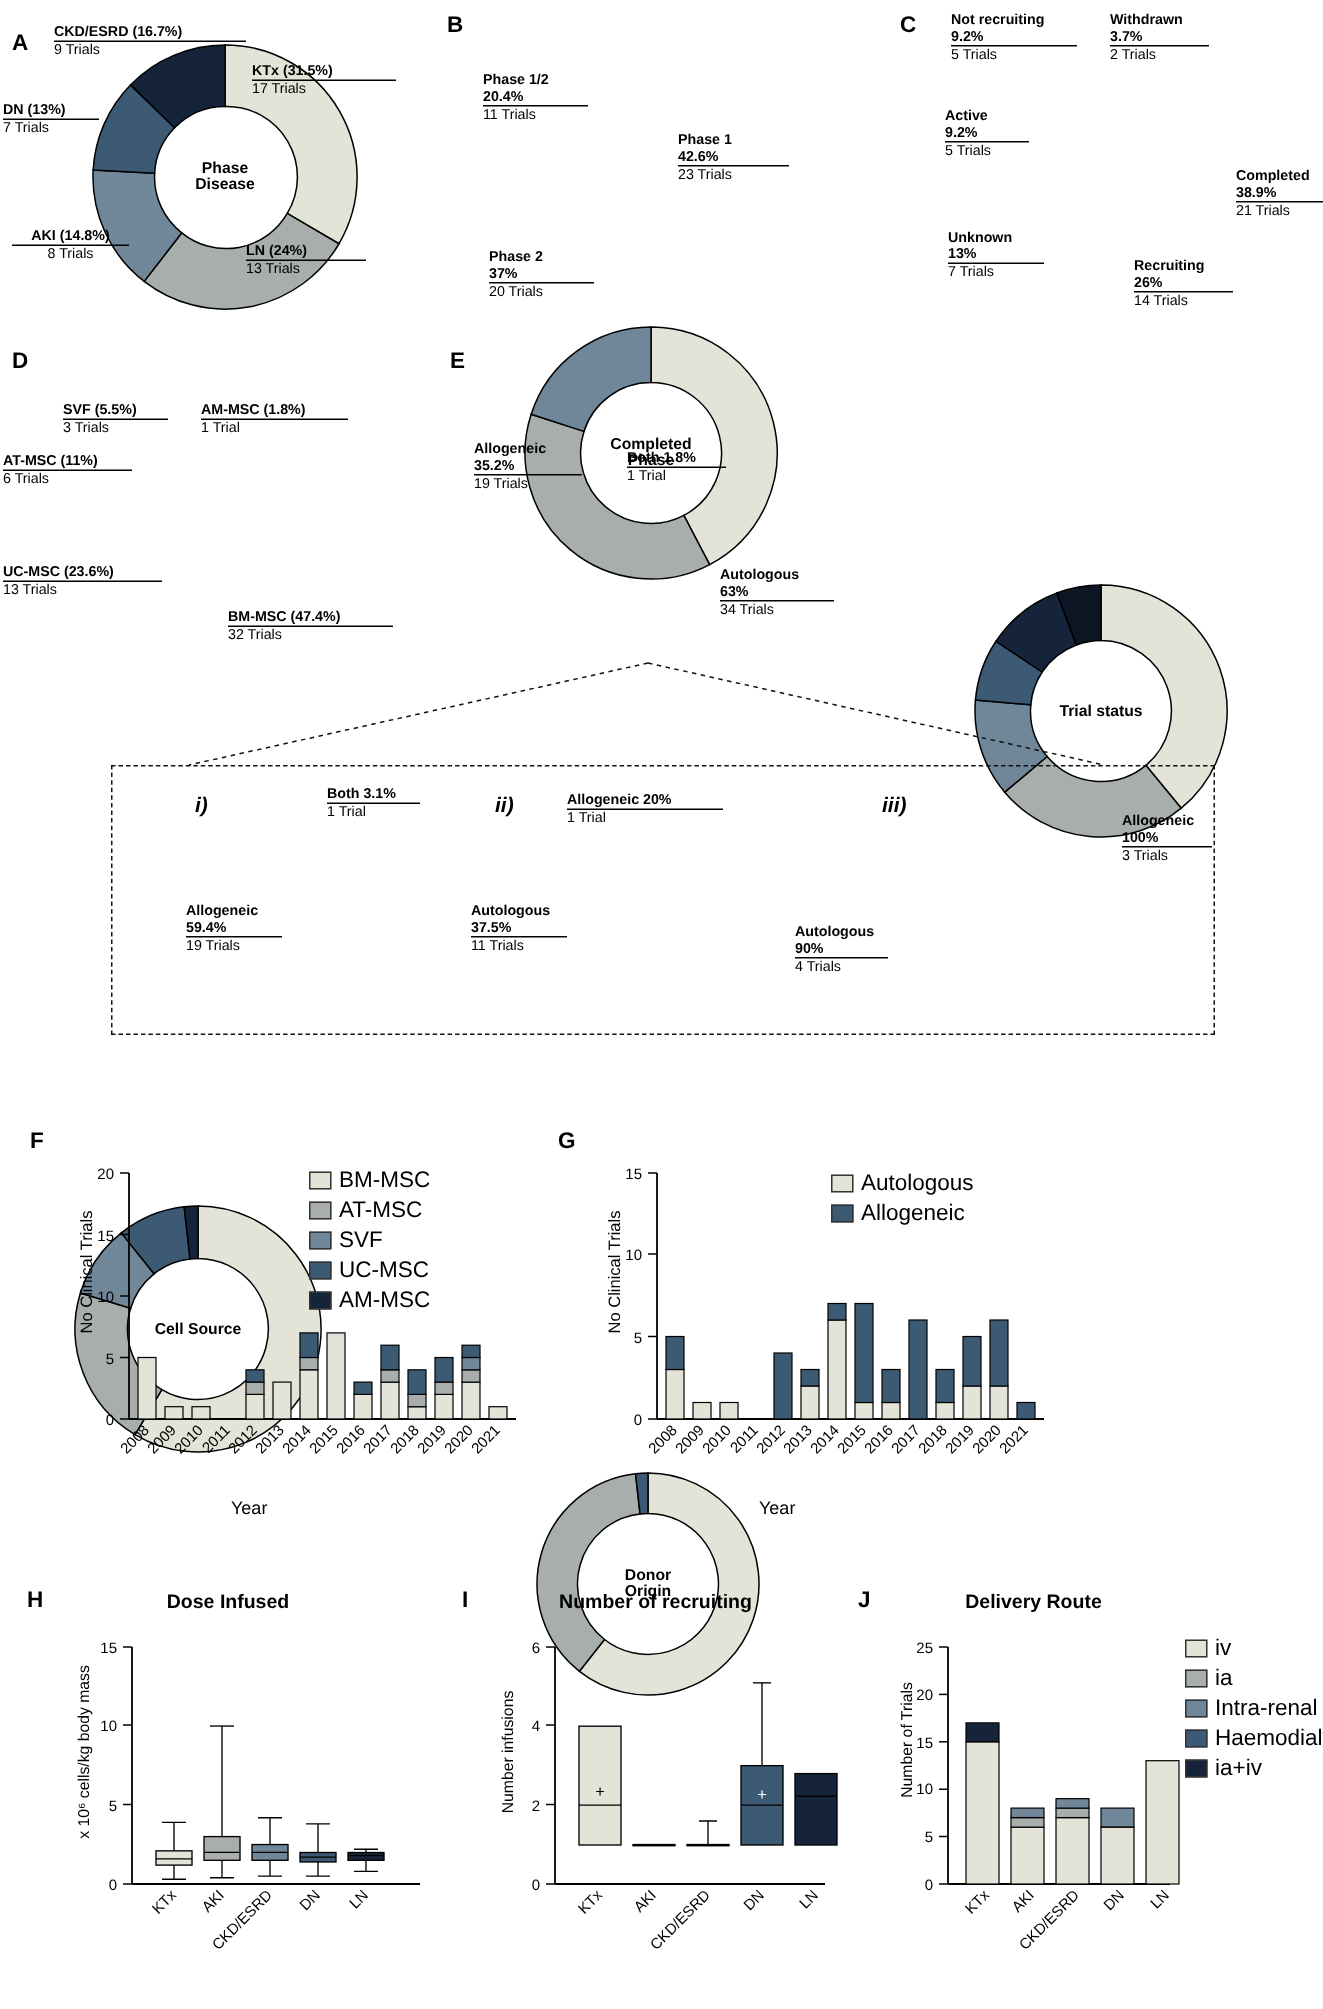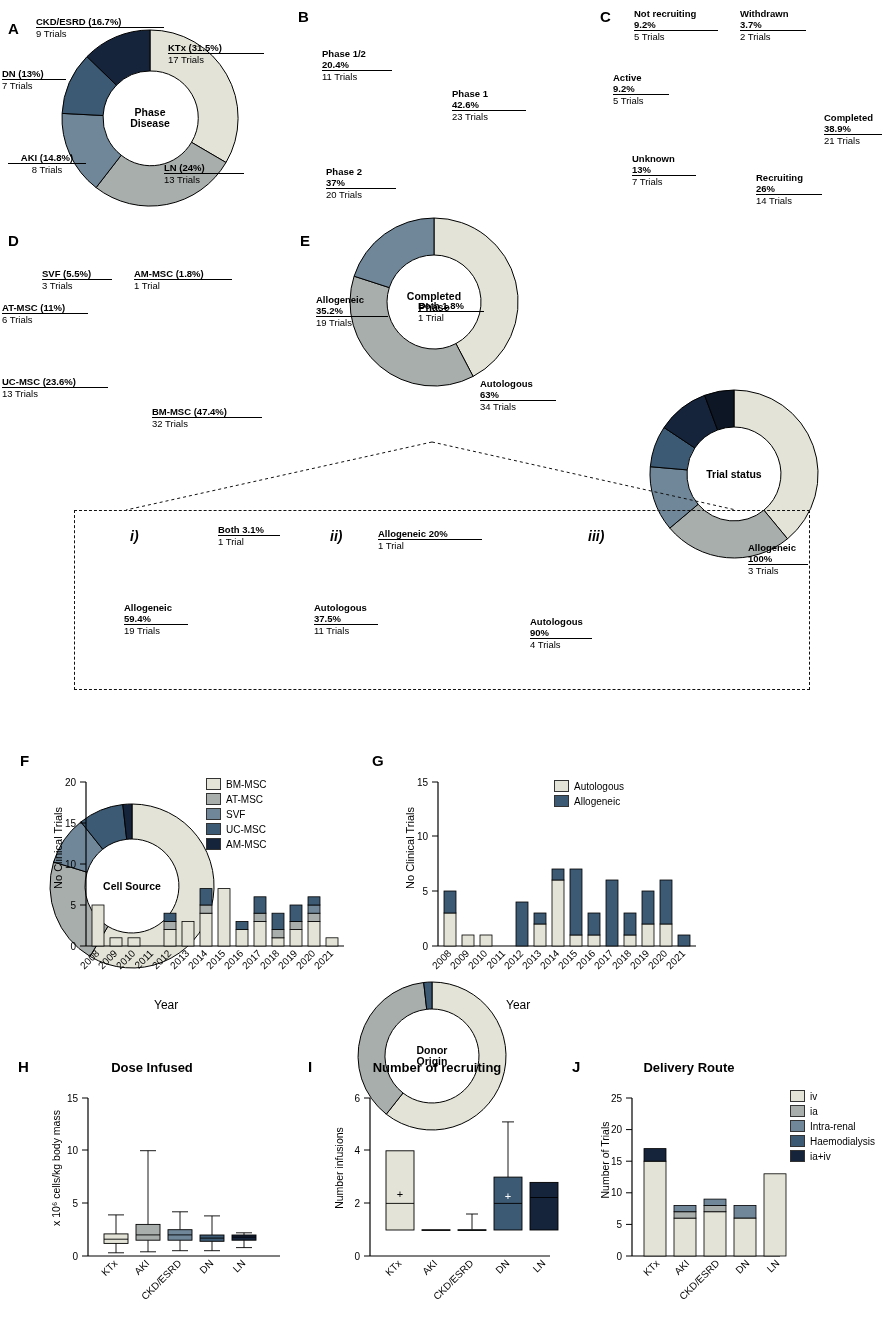--- a/index.html
+++ b/index.html
@@ -9,21 +9,21 @@
   .donut-wrap{position:relative;}
   .donut-center{position:absolute;left:0;top:0;width:100%;height:100%;display:flex;align-items:center;justify-content:center;flex-direction:column;}
   .donut-center span{font-weight:bold;font-size:10.5px;line-height:11px;text-align:center;}
   .cl{position:absolute;font-size:9.5px;font-weight:bold;line-height:11px;}
   .cl .sub{font-weight:normal;}
   .ul{border-top:1px solid #000;}
   svg{display:block;overflow:visible;}
   .axtxt{font-size:10px;}
   .axlab{font-size:11px;}
   .ttl{font-weight:bold;font-size:13px;text-align:center;}
-  .leg{position:absolute;font-size:10px;}
+  .leg{position:absolute;font-size:15px;}
   .leg-row{display:flex;align-items:center;margin-bottom:3px;}
   .leg-sw{width:13px;height:10px;border:1px solid #333;margin-right:5px;}
   .dashbox{position:absolute;border:1.5px dashed #111;}
   .roman{position:absolute;font-weight:bold;font-style:italic;font-size:14px;}
 </style>
 </head>
 <body>
 
 <div class="plabel" style="left:8px;top:20px;">A</div>
 <div class="plabel" style="left:298px;top:8px;">B</div>
@@ -127,21 +127,21 @@
 <div class="cl" style="left:756px;top:172px;width:66px;">
   <div>Recruiting</div>
   <div>26%</div>
   <div class="sub ul">14 Trials</div>
 </div>
 <div class="cl" style="left:632px;top:126px;width:64px;margin-top:27px;">
   <div>Unknown</div>
   <div>13%</div>
   <div class="sub ul">7 Trials</div>
 </div>
-<div class="cl" style="left:613px;top:72px;width:56px;">
+<div class="cl" style="left:630px;top:72px;width:56px;">
   <div>Active</div>
   <div>9.2%</div>
   <div class="sub ul">5 Trials</div>
 </div>
 <div class="cl" style="left:634px;top:8px;width:84px;">
   <div>Not recruiting</div>
   <div>9.2%</div>
   <div class="sub ul">5 Trials</div>
 </div>
 <div class="cl" style="left:740px;top:8px;width:66px;">

